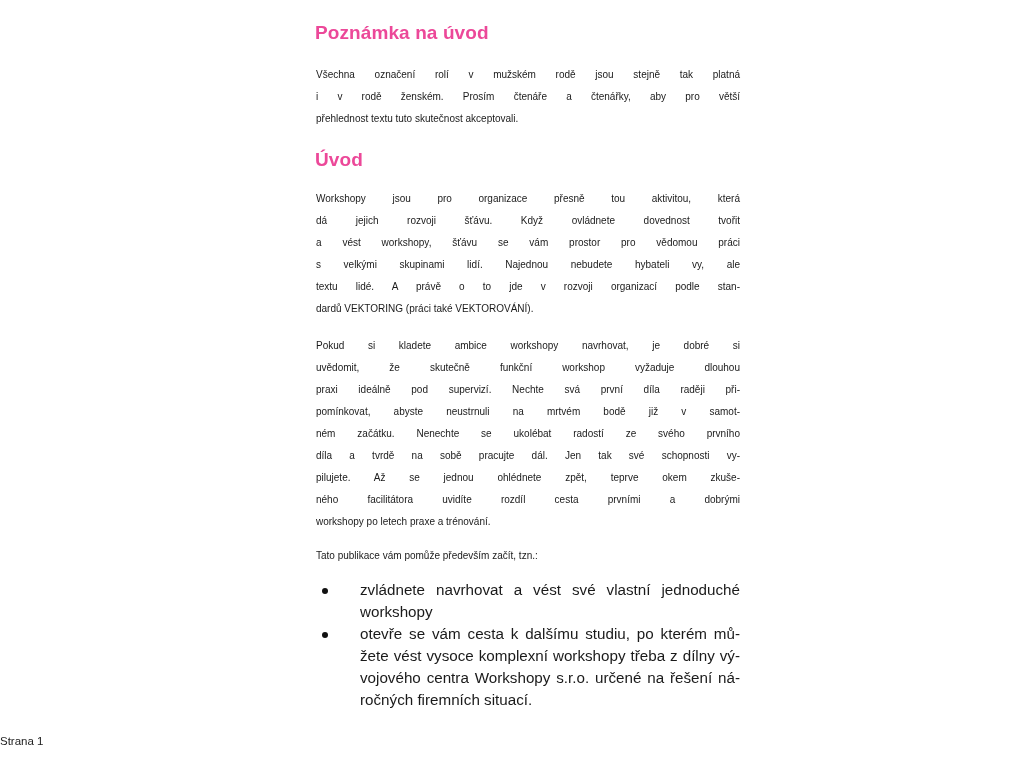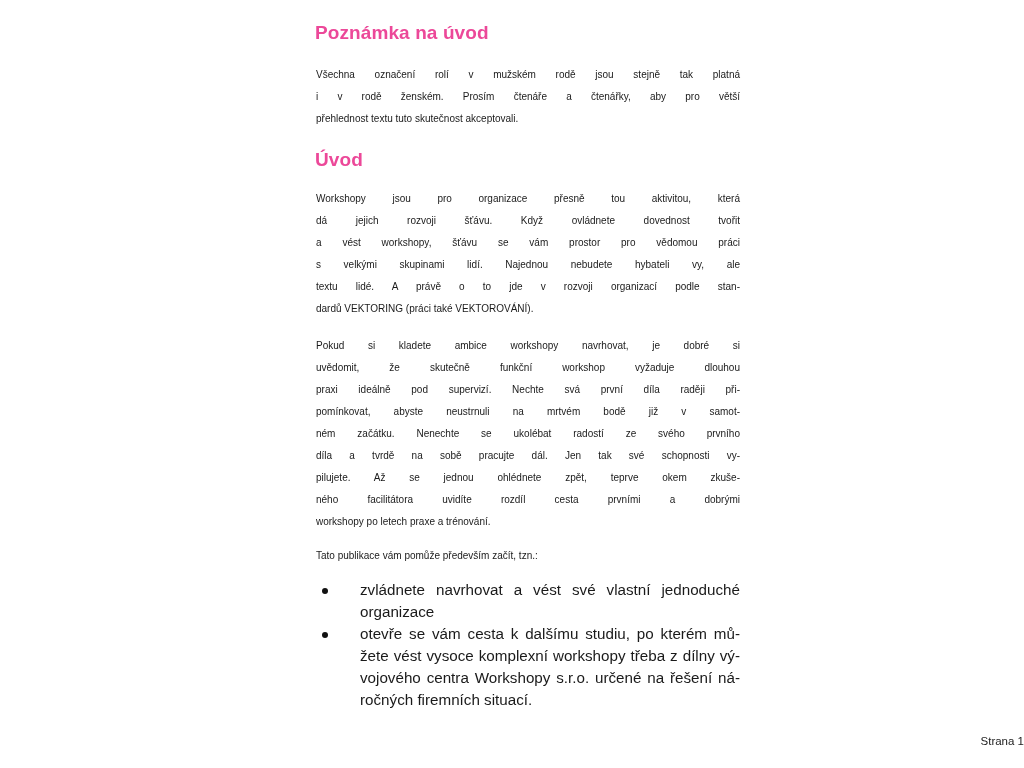--- a/index.html
+++ b/index.html
@@ -7,21 +7,21 @@
          font-family: "Liberation Sans", "DejaVu Sans", sans-serif; color: #1a1a1a; }
   .page { position: absolute; left: 300px; top: 0; width: 424px; }
   .h { position: absolute; left: 15px; font-weight: bold; font-size: 19px; color: #ec4899; letter-spacing: 0.1px; }
   .line { position: absolute; left: 16px; width: 424px; font-size: 10px; line-height: 22px; height: 22px;
           white-space: nowrap; text-align: justify; text-align-last: justify; }
   .line.last { text-align-last: left; }
   .bullet-dot { position: absolute; left: 22px; width: 6px; height: 6px; border-radius: 50%; background: #111; }
   .bline { position: absolute; left: 60px; width: 380px; font-size: 15.2px; line-height: 22px; height: 22px;
            white-space: nowrap; text-align: justify; text-align-last: justify; }
   .bline.last { text-align-last: left; }
-  .footer { position: absolute; left: 0; width: 1024px; top: 735px; text-align: right; font-size: 11.5px; color: #222; }
+  .footer { position: absolute; left: 0; width: 1024px; top: 735px; text-align: left; font-size: 11.5px; color: #222; }
 </style>
 </head>
 <body>
 
 <div class="page">
   <div class="h" style="top:22px">Poznámka na úvod</div>
 
   <div>
     <div class="line" style="top:64px">Všechna označení rolí v mužském rodě jsou stejně tak platná</div>
     <div class="line" style="top:86px">i v rodě ženském. Prosím čtenáře a čtenářky, aby pro větší</div>
@@ -50,21 +50,21 @@
     <div class="line" style="top:489px">ného facilitátora uvidíte rozdíl cesta prvními a dobrými</div>
     <div class="line last" style="top:511px">workshopy po letech praxe a trénování.</div>
   </div>
 
   <div class="line last" style="top:545px">Tato publikace vám pomůže především začít, tzn.:</div>
 
   <div>
     <div>
       <span class="bullet-dot" style="top:588px"></span>
       <div class="bline" style="top:579px">zvládnete navrhovat a vést své vlastní jednoduché</div>
-      <div class="bline last" style="top:601px">organizace</div>
+      <div class="bline last" style="top:601px">workshopy</div>
     </div>
     <div>
       <span class="bullet-dot" style="top:632px"></span>
       <div class="bline" style="top:623px">otevře se vám cesta k dalšímu studiu, po kterém mů-</div>
       <div class="bline" style="top:645px">žete vést vysoce komplexní workshopy třeba z dílny vý-</div>
       <div class="bline" style="top:667px">vojového centra Workshopy s.r.o. určené na řešení ná-</div>
       <div class="bline last" style="top:689px">ročných firemních situací.</div>
     </div>
   </div>
 </div>

